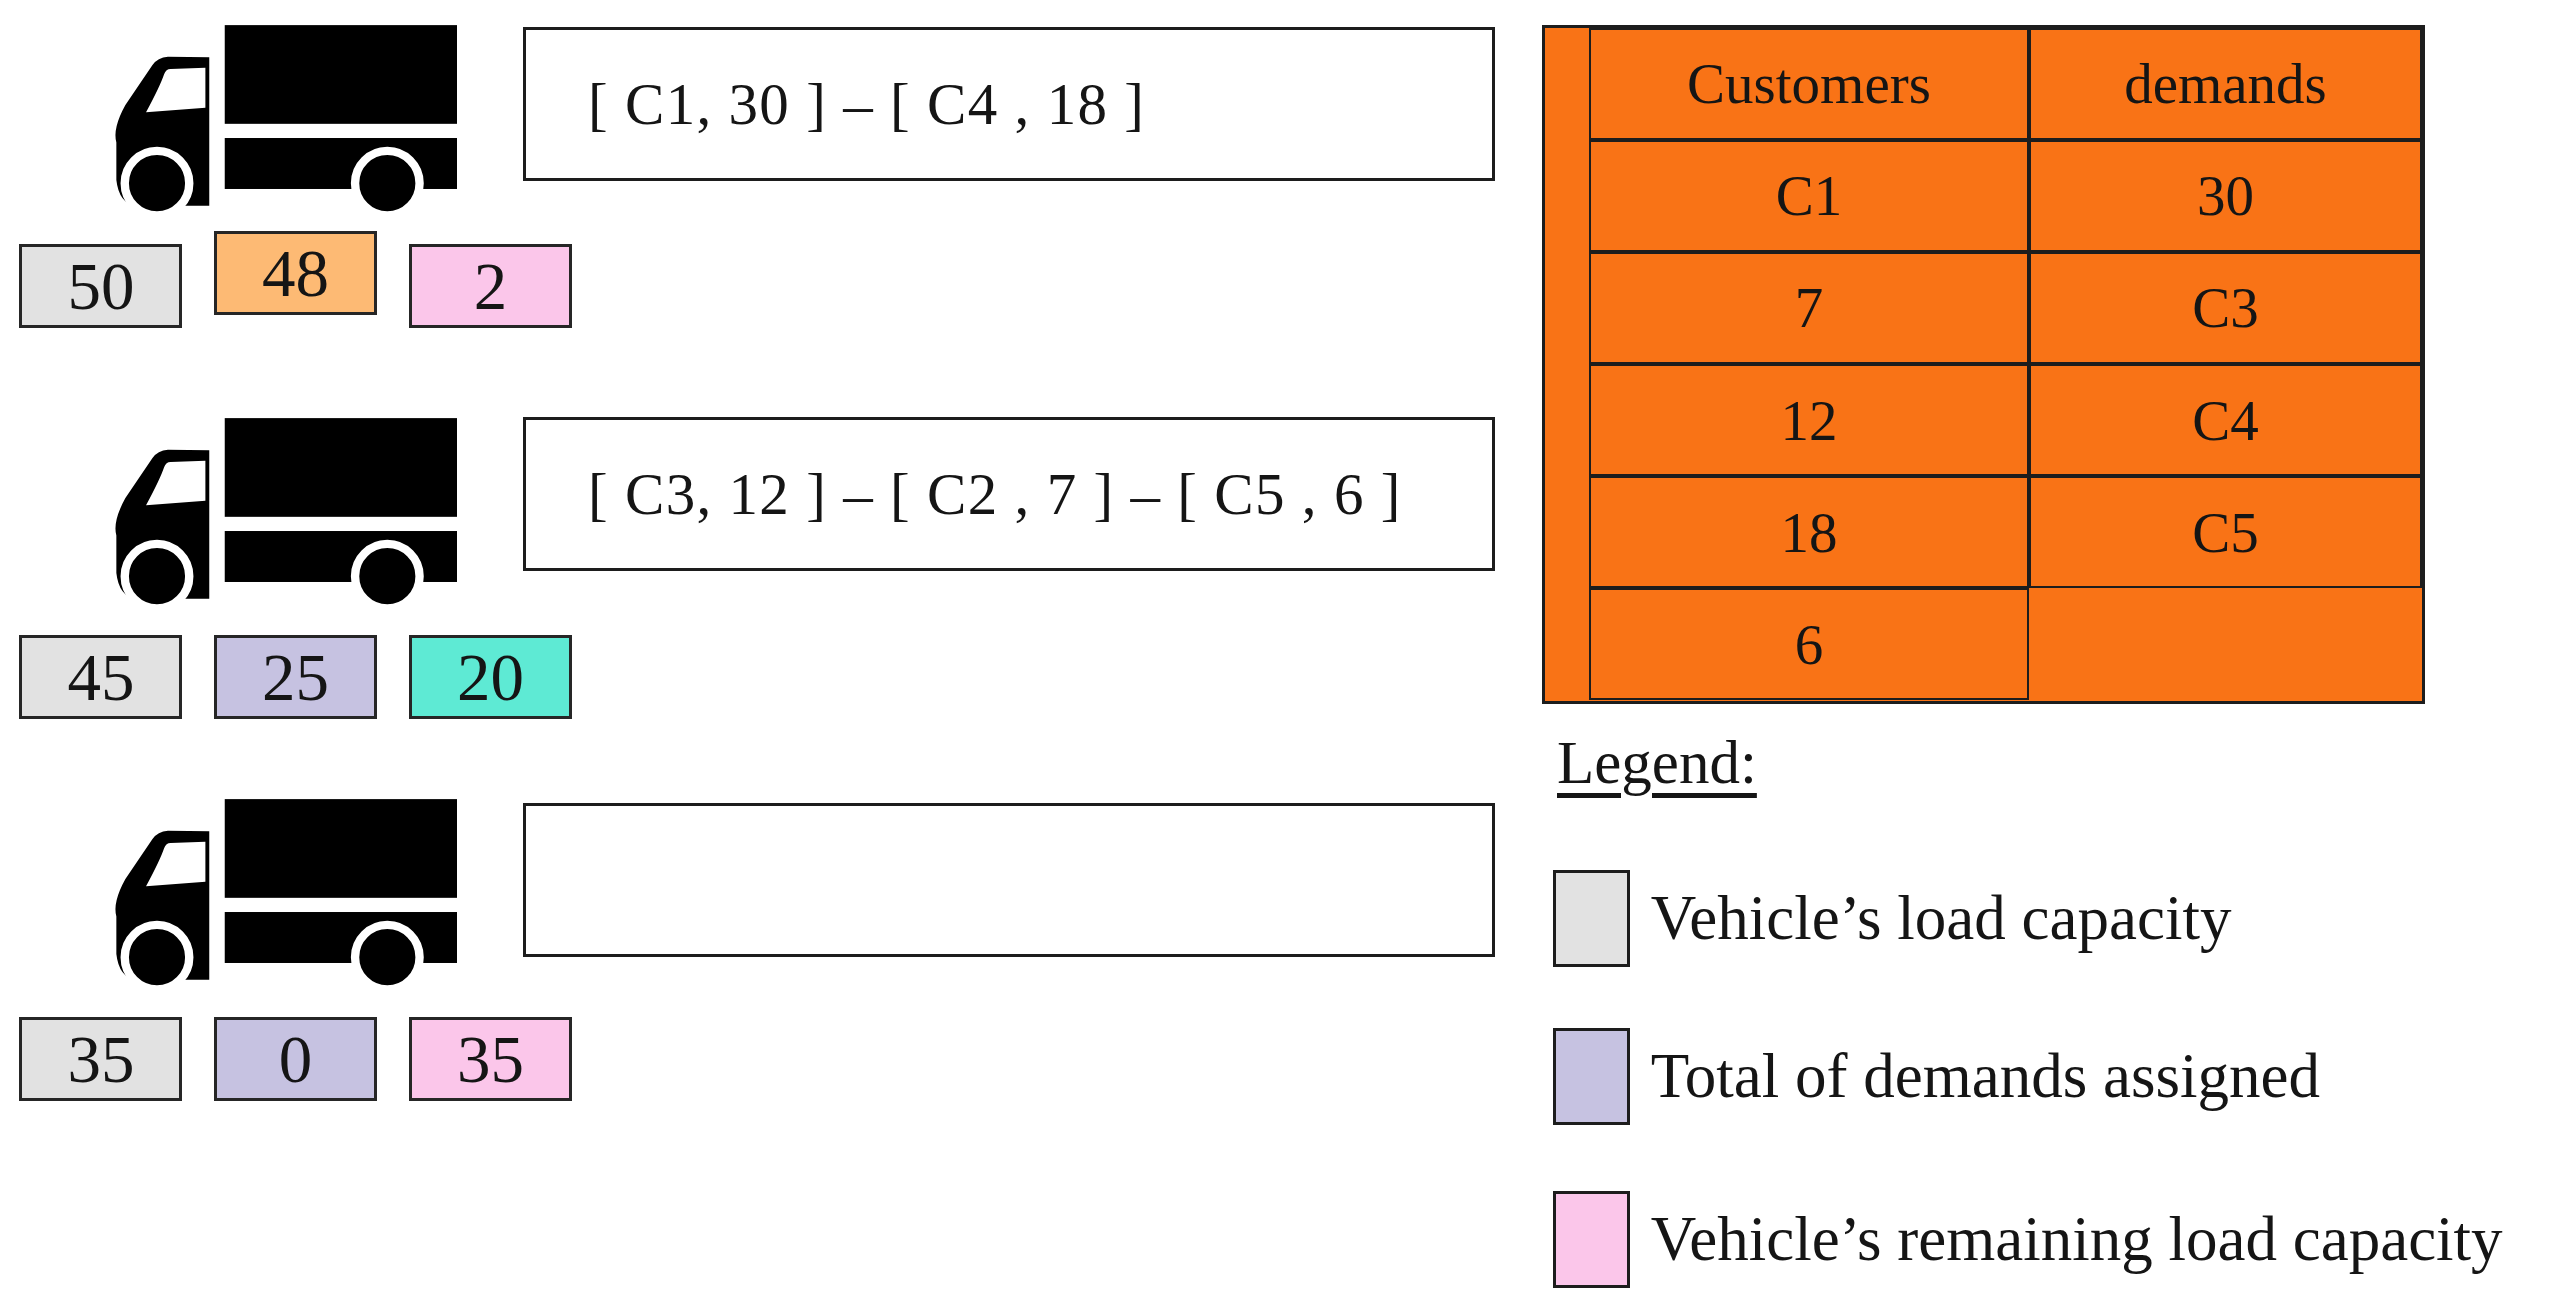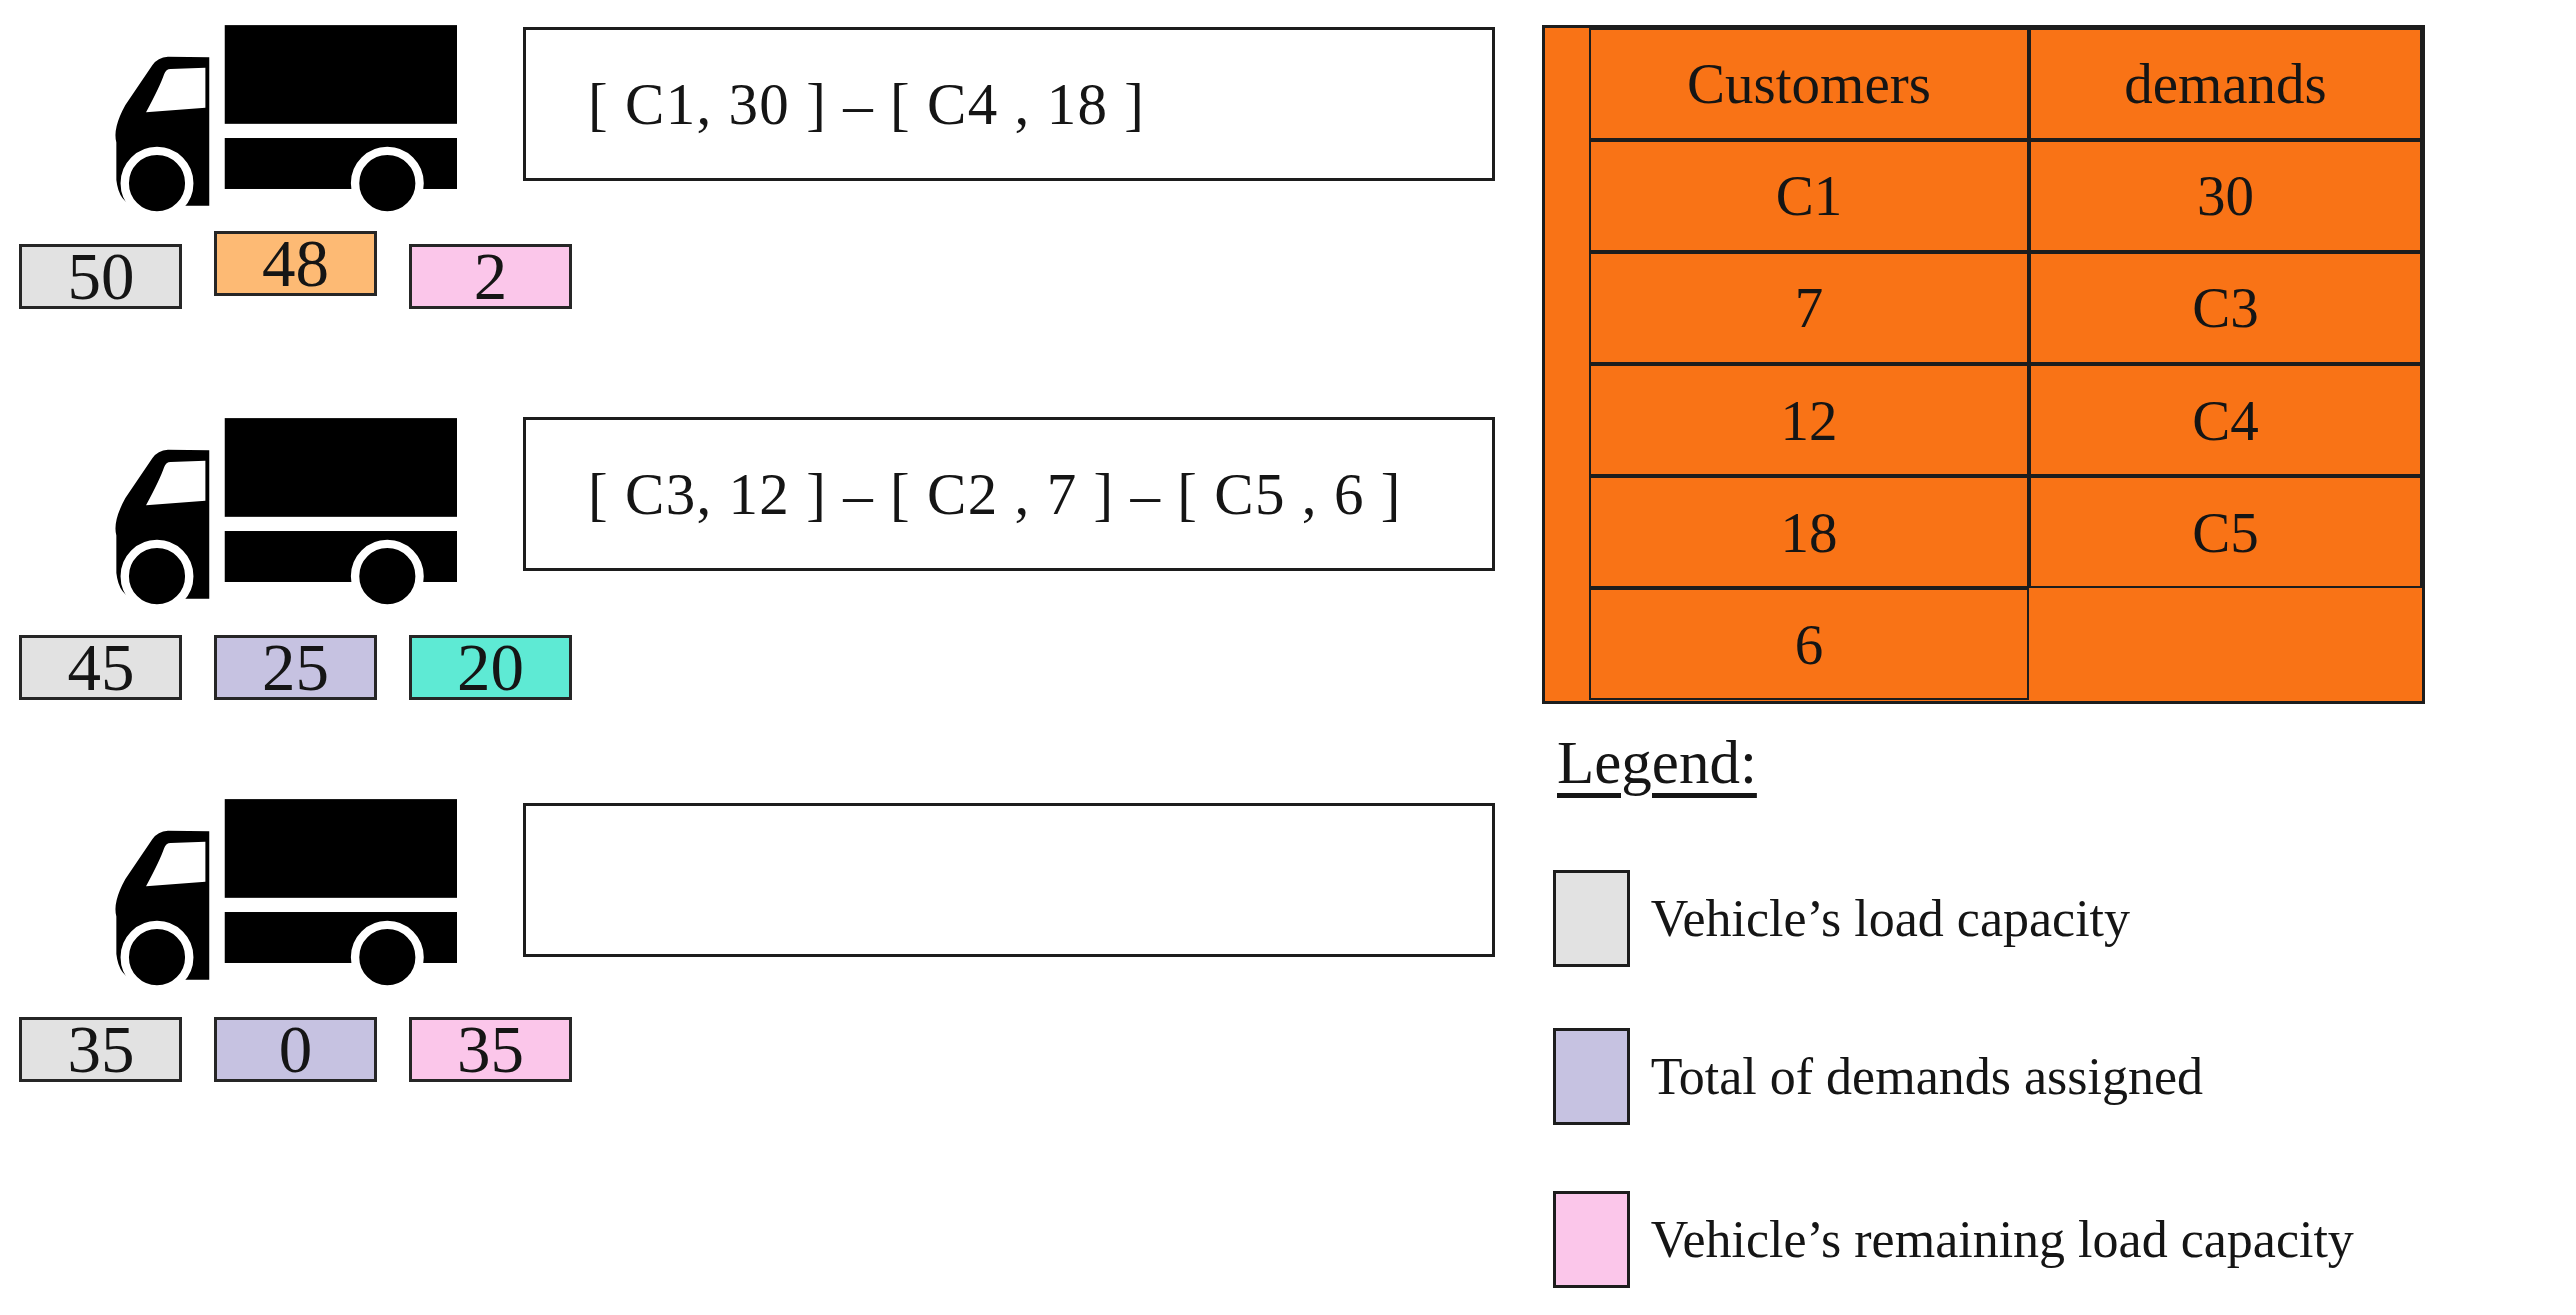--- a/index.html
+++ b/index.html
@@ -15,21 +15,21 @@
   
   .route-box {
     position:absolute; left:523px; width:972px; height:154px;
     border:3.9px solid #1d1d1d; background:#ffffff; box-sizing:border-box;
     display:flex; align-items:center; padding-left:62px;
     font-size:59px; letter-spacing:1.3px; white-space:nowrap;
   }
 
   
   .val-box {
-    position:absolute; width:163px; height:65px;
+    position:absolute; width:163px; height:84px;
     border:3.9px solid #262626; box-sizing:border-box;
     display:flex; align-items:center; justify-content:center;
     font-size:67px;
   }
 
   
   .cust-table {
     position:absolute; left:1542px; top:24.5px; width:883px; height:679px;
     border:3.2px solid #1d1d1d; box-sizing:border-box; background:#f97316;
     display:grid; grid-template-columns:440px 1fr;
@@ -44,21 +44,21 @@
 
   
   .legend-title {
     position:absolute; left:1557px; top:728px; font-size:61px;
     text-decoration:underline; text-decoration-thickness:4.5px; text-underline-offset:10.3px;
   }
   .legend-item { position:absolute; left:1553px; display:flex; align-items:center; gap:20.7px; }
   .legend-swatch {
     width:77px; height:97px; border:3.9px solid #1d1d1d; box-sizing:border-box; flex:0 0 auto;
   }
-  .legend-label { font-size:52px; white-space:nowrap; }
+  .legend-label { font-size:63px; white-space:nowrap; }
 </style>
 </head>
 <body>
 
 <svg width="0" height="0" style="position:absolute" aria-hidden="true">
   <defs>
     <symbol id="truck-shape" viewBox="0 0 558 305">
       <rect x="198" y="0" width="360" height="153" fill="#000"></rect>
       <rect x="198" y="175" width="360" height="79" fill="#000"></rect>
       <path fill="#000" d="M174 50 L174 280 L60 280 Q34 276 30 240 L30 182 Q24 160 44 124 L86 62 Q94 50 110 49 Z"></path>

